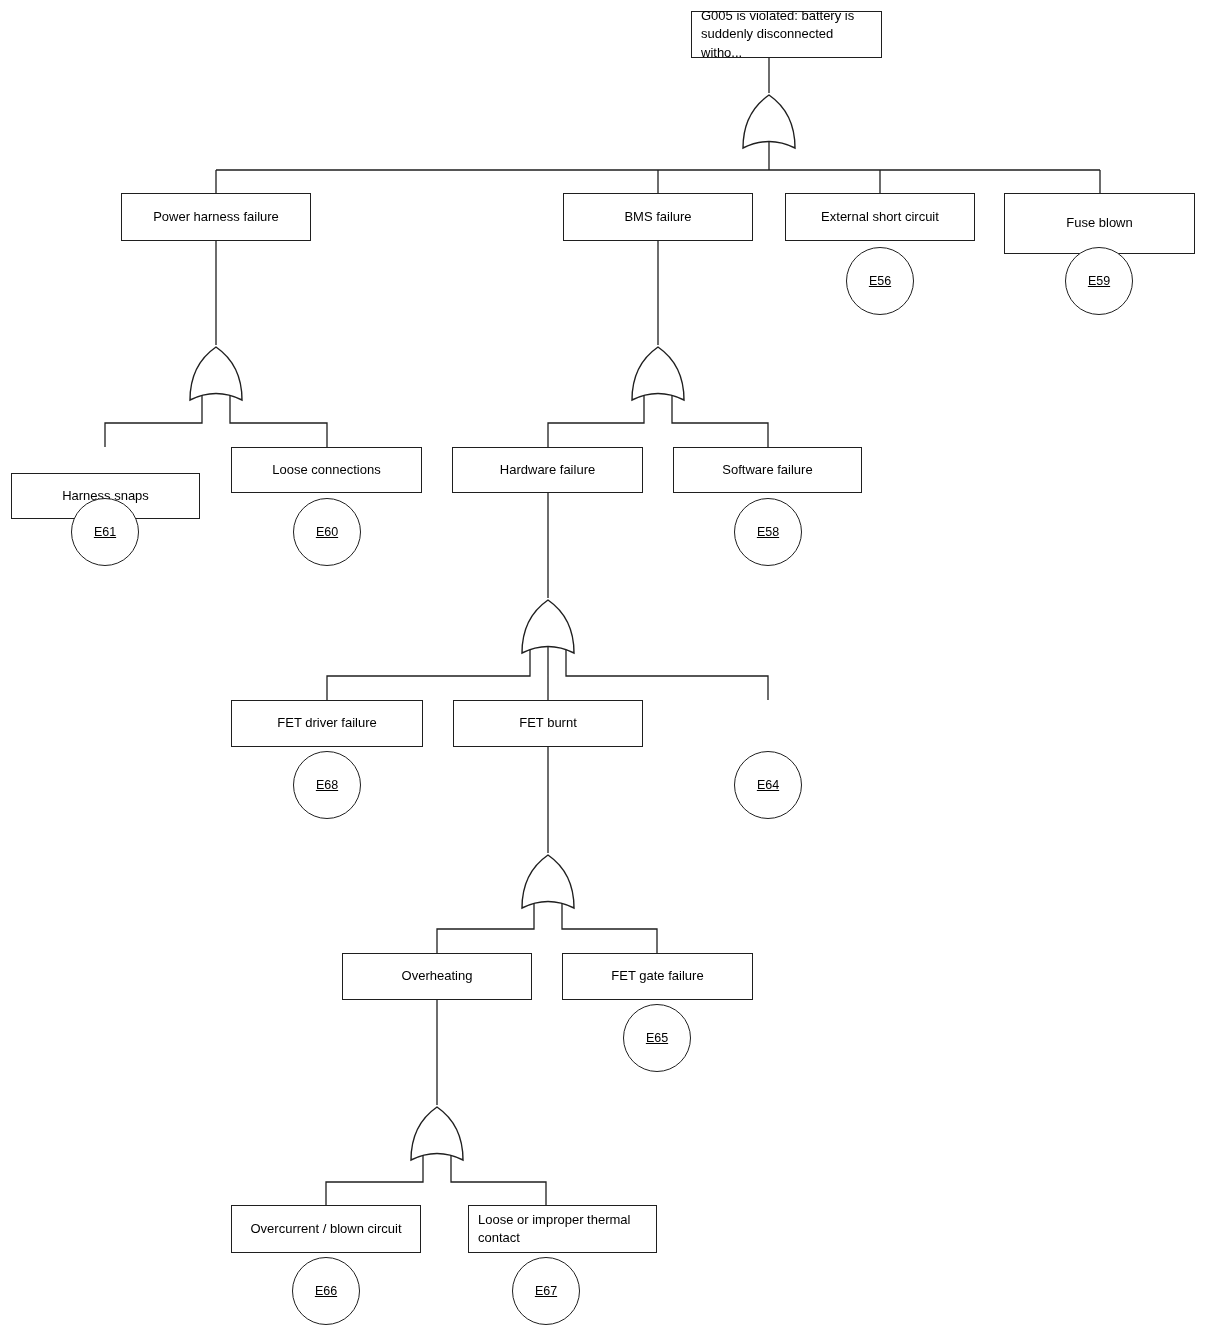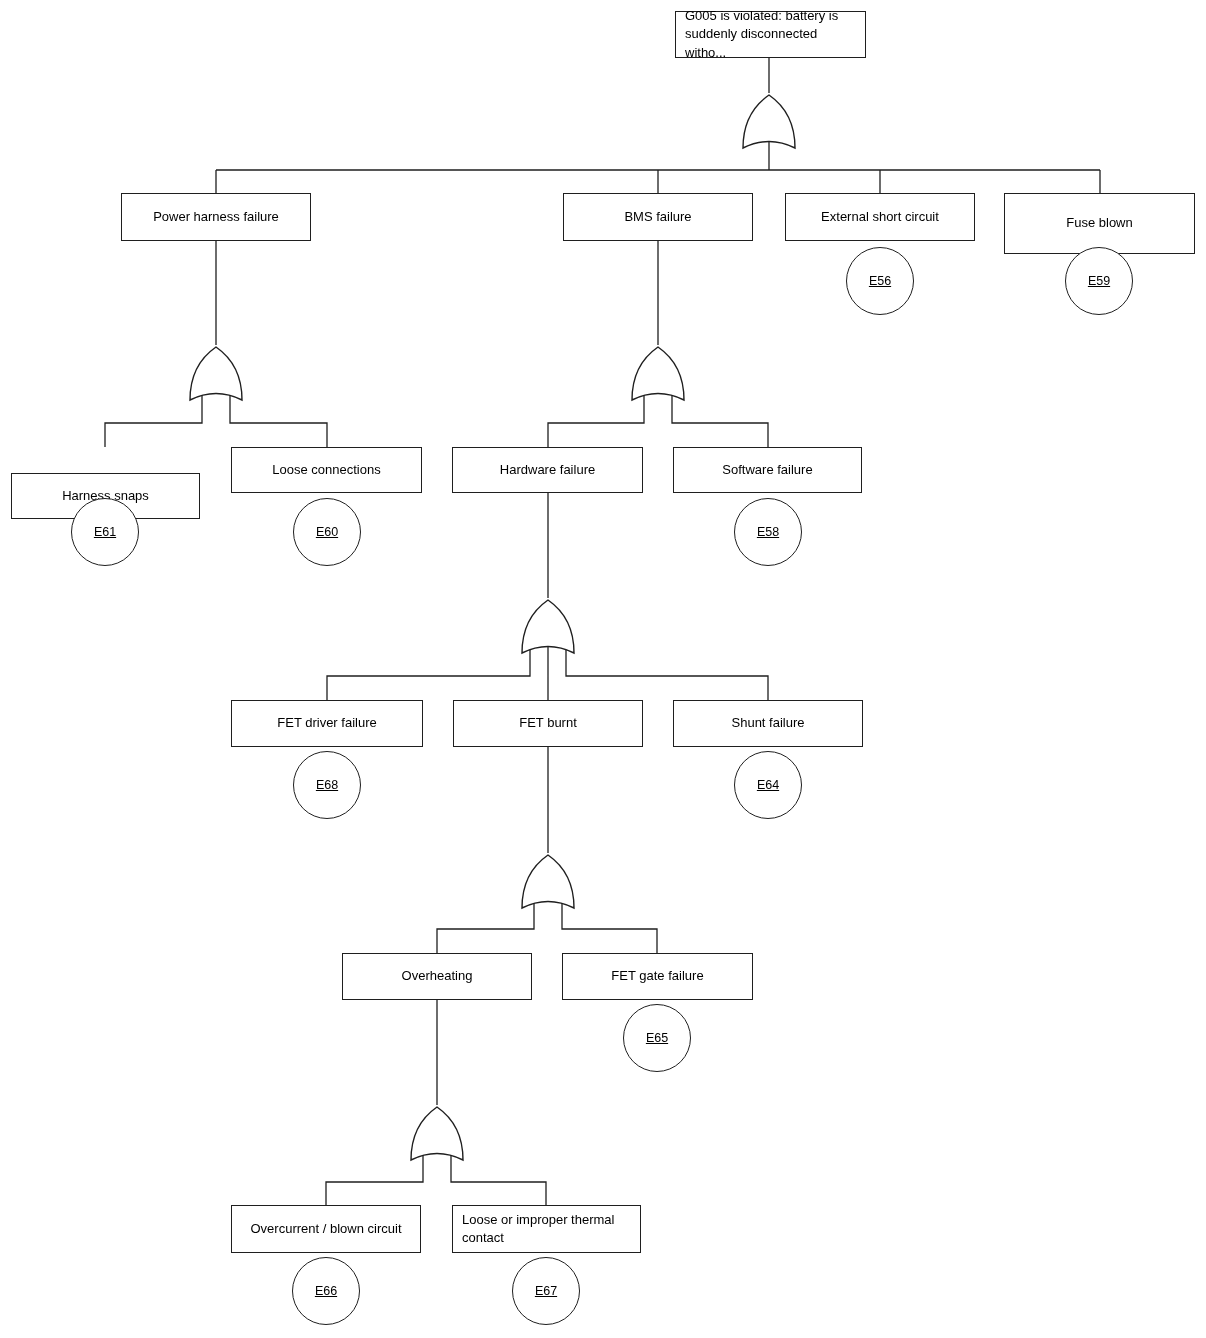--- a/index.html
+++ b/index.html
@@ -7,21 +7,21 @@
     position:relative; width:1206px; height:1338px; background:#ffffff;
     font-family:"Liberation Sans", sans-serif; color:#000; overflow:hidden;
   }
   .wires { position:absolute; left:0; top:0; width:1206px; height:1338px; }
   .box {
     position:absolute; box-sizing:border-box; background:#fff;
     border:1.2px solid #1f1f1f;
     display:flex; align-items:center; justify-content:center;
     text-align:center; font-size:13px; line-height:1.4; padding:2px 12px;
   }
-  .box.ml { justify-content:flex-start; text-align:left; padding:4px 9px; }
+  .box.ml { justify-content:flex-start; text-align:left; padding:4px 9px;margin-left:16px; }
   .box.emph { border-width:1.5px; }
   .circle {
     position:absolute; box-sizing:border-box; width:68px; height:68px;
     border:1.3px solid #1f1f1f; border-radius:50%; background:#fff;
     display:flex; align-items:center; justify-content:center; font-size:12.5px;text-decoration:underline;
   }
   .lbl { display:inline-block; }
 </style>
 </head>
 <body>
@@ -74,23 +74,20 @@
   <div class="box" style="left:673px;top:447px;width:189px;height:46px">
     <span class="lbl">Software failure</span>
   </div>
 
   <div class="box" style="left:231px;top:700px;width:192px;height:47px">
     <span class="lbl">FET driver failure</span>
   </div>
   <div class="box" style="left:453px;top:700px;width:190px;height:47px">
     <span class="lbl">FET burnt</span>
   </div>
-  <div class="box" style="left:673px;top:700px;width:190px;height:47px">
-    <span class="lbl">Shunt failure</span>
-  </div>
 
   <div class="box" style="left:342px;top:953px;width:190px;height:47px">
     <span class="lbl">Overheating</span>
   </div>
   <div class="box" style="left:562px;top:953px;width:191px;height:47px">
     <span class="lbl">FET gate failure</span>
   </div>
 
   <div class="box" style="left:231px;top:1205px;width:190px;height:48px">
     <span class="lbl">Overcurrent / blown circuit</span>

